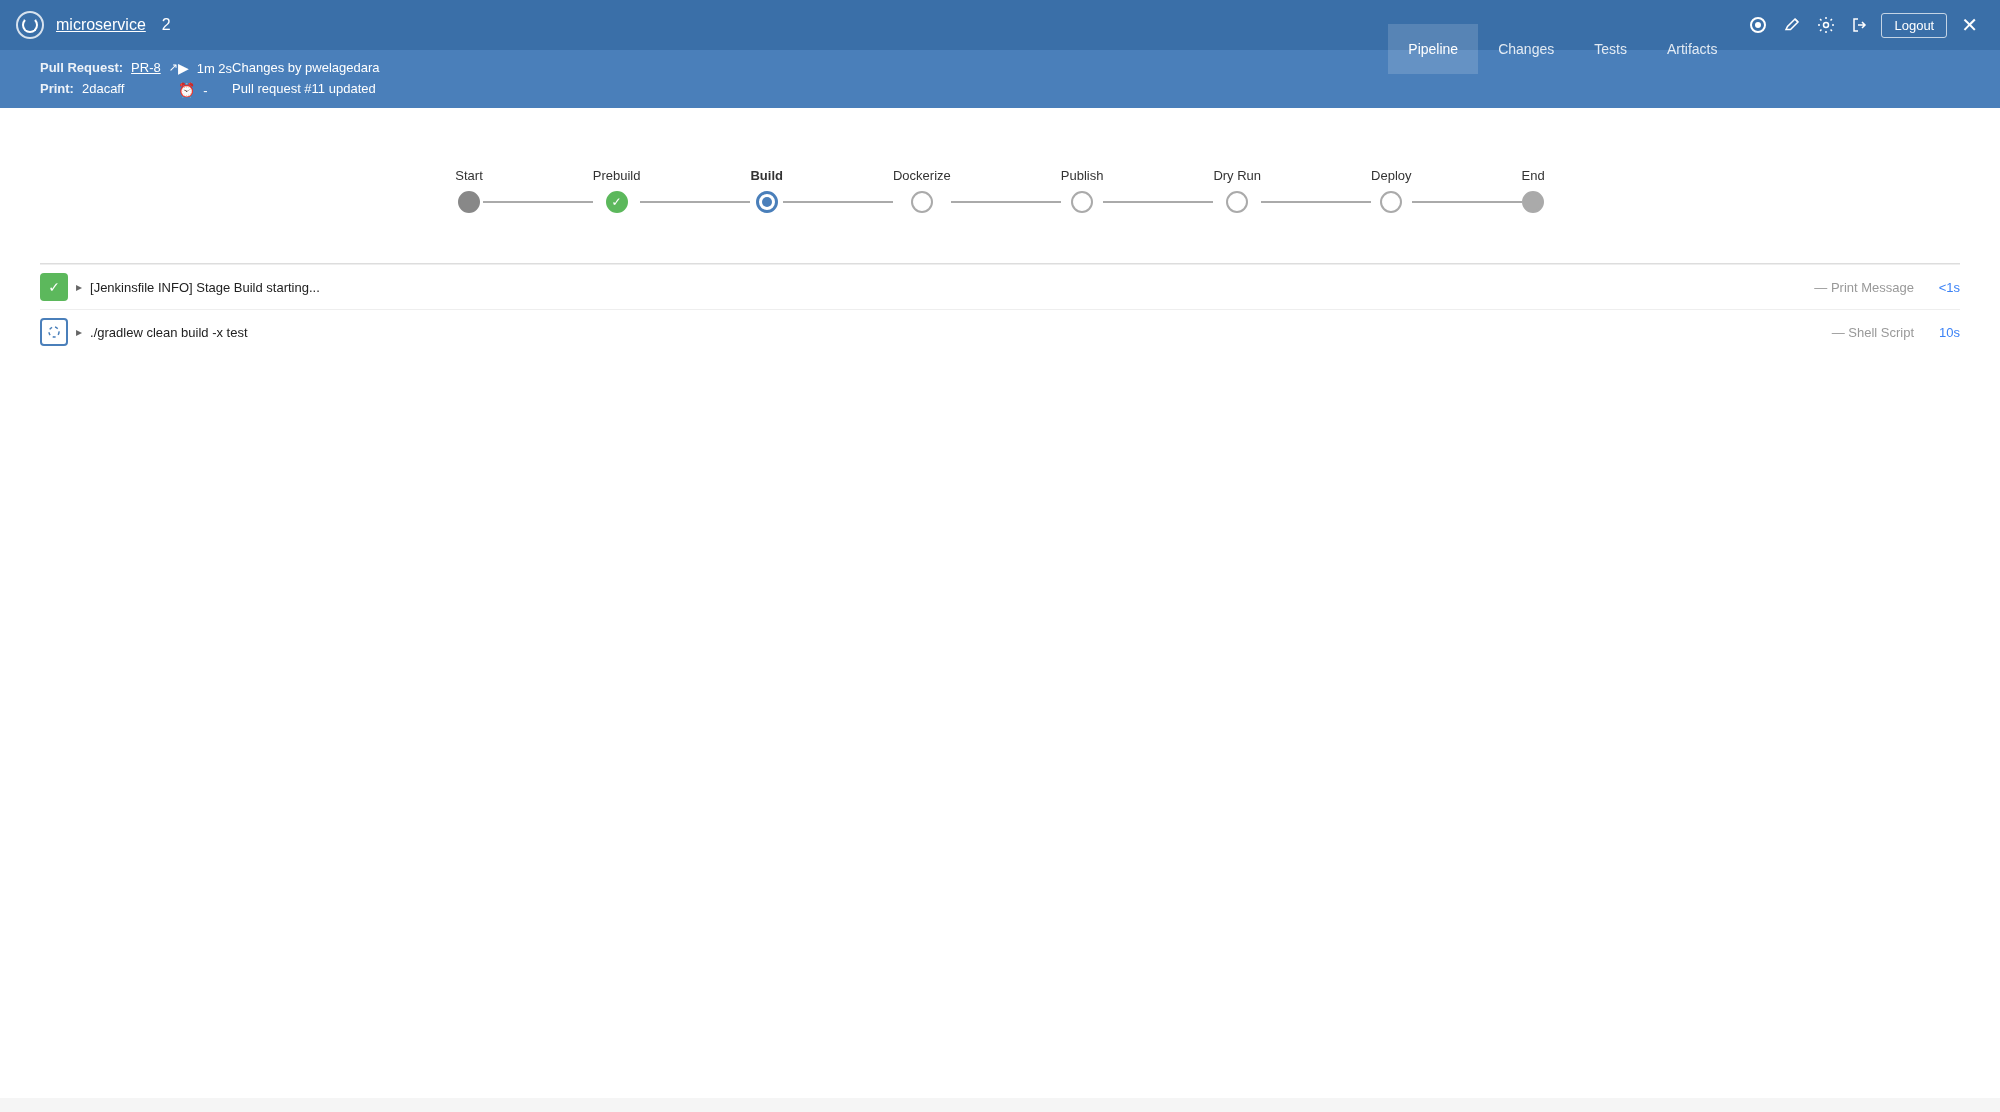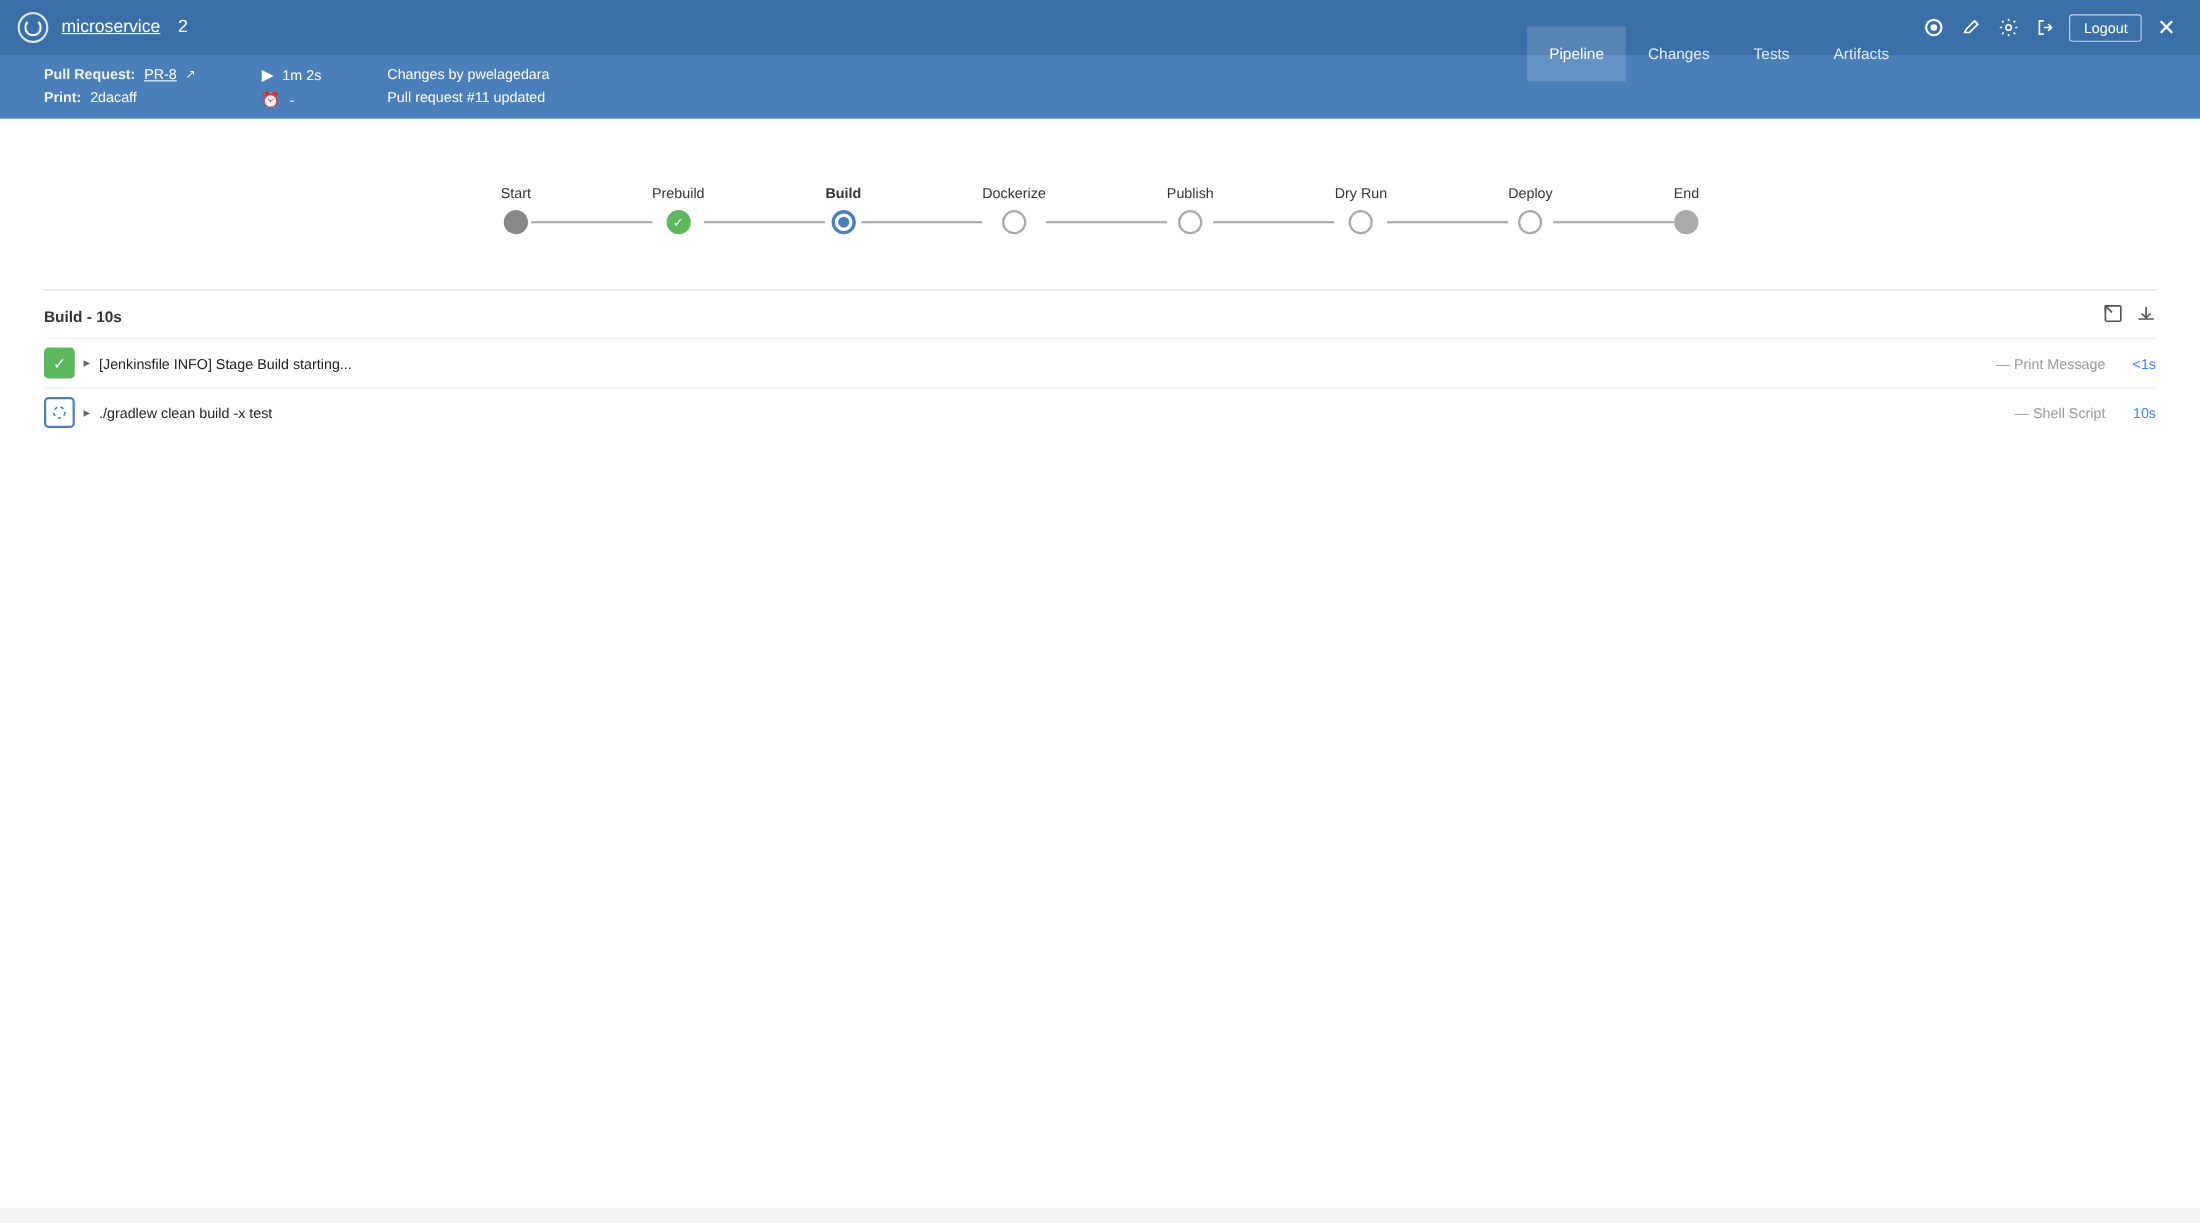--- a/index.html
+++ b/index.html
@@ -88,21 +88,20 @@
       cursor: pointer;
       padding: 0 6px;
     }
 
     
     .sub-header {
       background: #4a7fba;
       color: white;
       padding: 10px 40px;
       display: flex;
-      gap: 60px;
       align-items: flex-start;
     }
     .sub-header-left { display: flex; flex-direction: column; gap: 6px; }
     .sub-header-row { display: flex; gap: 8px; align-items: center; font-size: 13px; }
     .sub-header-label { font-weight: 600; color: rgba(255,255,255,0.9); }
     .sub-header-value { color: white; }
     .sub-header-link { text-decoration: underline; cursor: pointer; }
     .sub-header-ext { font-size: 11px; cursor: pointer; }
 
     .sub-header-mid { display: flex; flex-direction: column; gap: 6px; font-size: 13px; }
@@ -390,38 +389,20 @@
 
       <div class="stage-item">
         <div class="stage-label">End</div>
         <div class="stage-node" style="background:#aaa;border-color:#aaa;"></div>
       </div>
 
     </div>
   </div>
 
   <div class="build-section">
-    <div class="build-header">
-      <span class="build-title">Build - 10s</span>
-      <div class="build-actions">
-        <div class="build-action-btn">
-          <svg width="18" height="18" viewBox="0 0 18 18" fill="none">
-            <rect x="2" y="2" width="14" height="14" rx="1" stroke="#555" stroke-width="1.5" fill="none"></rect>
-            <path d="M7 2H2v5" stroke="#555" stroke-width="1.5"></path>
-            <path d="M2 2l6 6" stroke="#555" stroke-width="1.5"></path>
-          </svg>
-        </div>
-        <div class="build-action-btn">
-          <svg width="18" height="18" viewBox="0 0 18 18" fill="none">
-            <path d="M9 3v9M5 9l4 4 4-4" stroke="#555" stroke-width="1.5"></path>
-            <path d="M2 14h14" stroke="#555" stroke-width="1.5"></path>
-          </svg>
-        </div>
-      </div>
-    </div>
 
     <div class="log-row">
       <div class="log-status-icon green">✓</div>
       <span class="log-expand">▸</span>
       <span class="log-text">[Jenkinsfile INFO] Stage Build starting...</span>
       <span class="log-type">—&nbsp;<span>Print Message</span></span>
       <span class="log-time">&lt;1s</span>
     </div>
 
     <div class="log-row">

